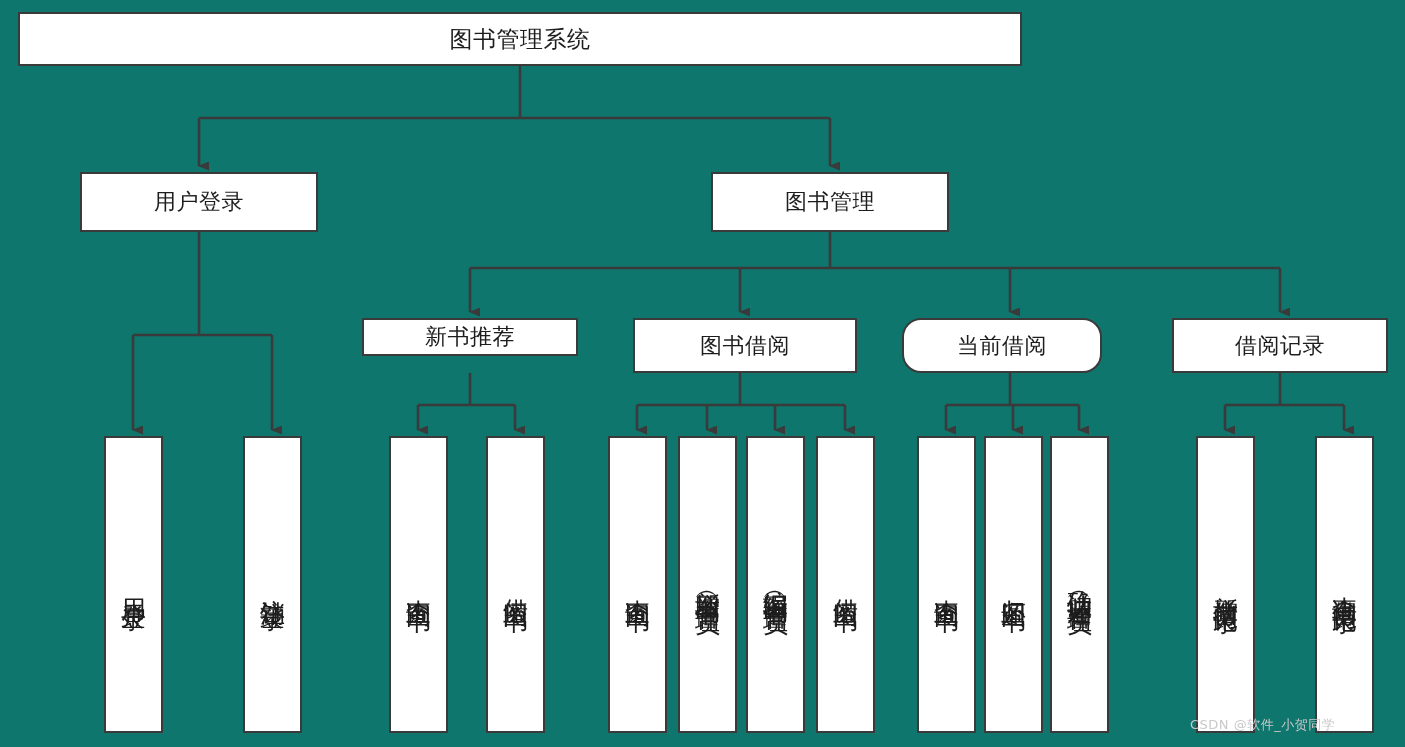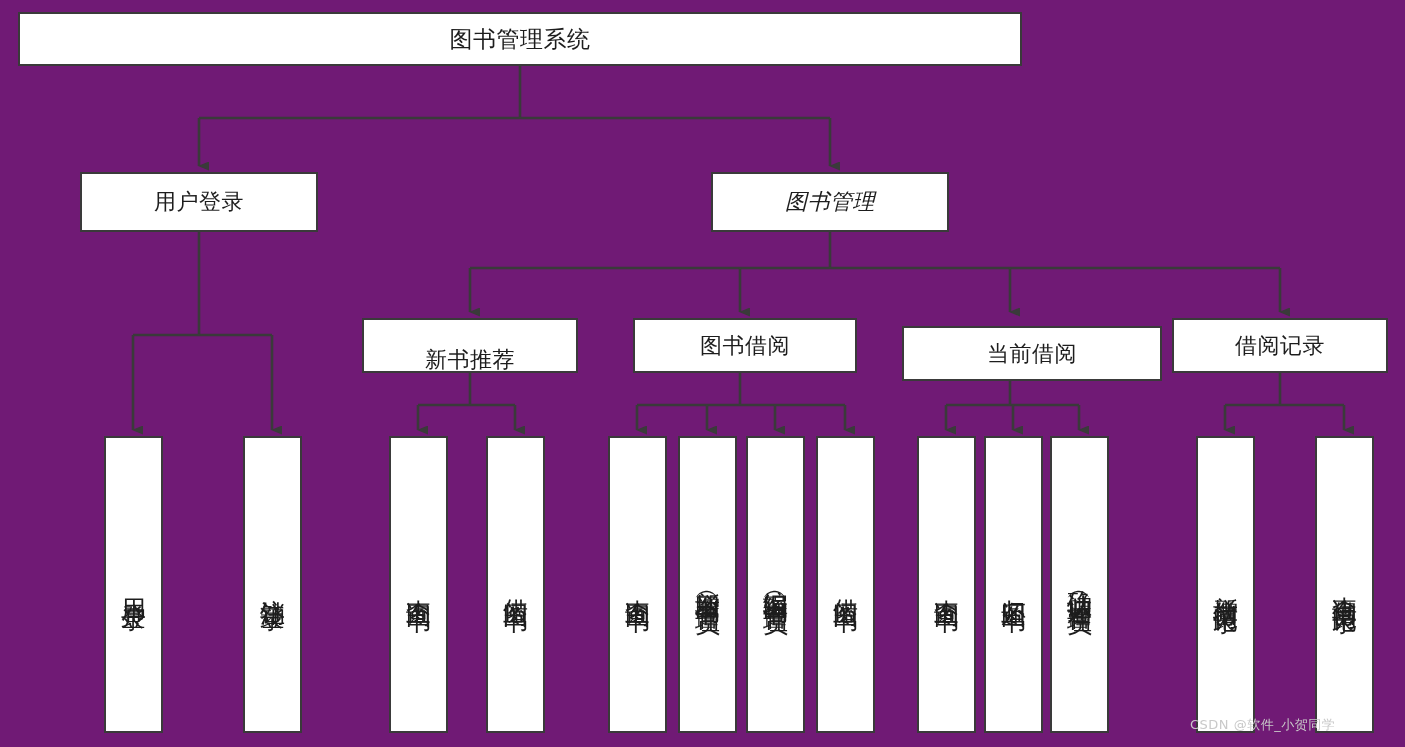--- a/index.html
+++ b/index.html
@@ -10,21 +10,21 @@
   body {
     width: 1405px;
     height: 747px;
     overflow: hidden;
     font-family: "DejaVu Sans", "Liberation Sans", sans-serif;
   }
   #diagram-root {
     position: relative;
     width: 1405px;
     height: 747px;
-    background: #701a75;
+    background: #0f766e;
   }
   svg#tree-svg {
     position: absolute;
     left: 0;
     top: 0;
     width: 1405px;
     height: 747px;
     display: block;
   }
   .node-box {
@@ -127,31 +127,31 @@
     </g>
   </svg>
 
   <div class="node-box node-h node-root" style="left:18px; top:12px; width:1004px; height:54px;">
     <span class="node-label">图书管理系统</span>
   </div>
 
   <div class="node-box node-h" style="left:80px; top:172px; width:238px; height:60px;">
     <span class="node-label">用户登录</span>
   </div>
-  <div class="node-box node-h" style="left:711px; top:172px; width:238px; height:60px;font-style:italic;">
+  <div class="node-box node-h" style="left:711px; top:172px; width:238px; height:60px;">
     <span class="node-label">图书管理</span>
   </div>
 
-  <div class="node-box node-h" style="left:362px; top:318px; width:216px; height:55px;align-items:flex-end;">
+  <div class="node-box node-h" style="left:362px; top:318px; width:216px; height:38px;">
     <span class="node-label">新书推荐</span>
   </div>
   <div class="node-box node-h" style="left:633px; top:318px; width:224px; height:55px;">
     <span class="node-label">图书借阅</span>
   </div>
-  <div class="node-box node-h" style="left:902px; top:326px; width:260px; height:55px;">
+  <div class="node-box node-h" style="left:902px; top:318px; width:200px; height:55px;border-radius:19px;">
     <span class="node-label">当前借阅</span>
   </div>
   <div class="node-box node-h" style="left:1172px; top:318px; width:216px; height:55px;">
     <span class="node-label">借阅记录</span>
   </div>
 
   <div class="node-box node-v" style="left:104px; top:436px; width:59px; height:297px;">
     <span class="node-label">用户登录</span>
   </div>
   <div class="node-box node-v" style="left:243px; top:436px; width:59px; height:297px;">

